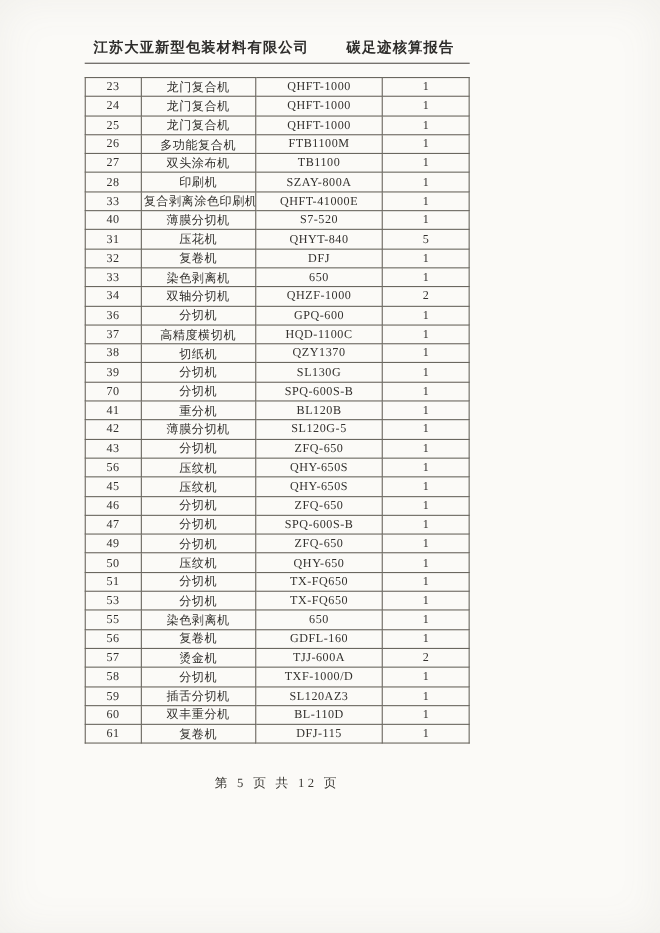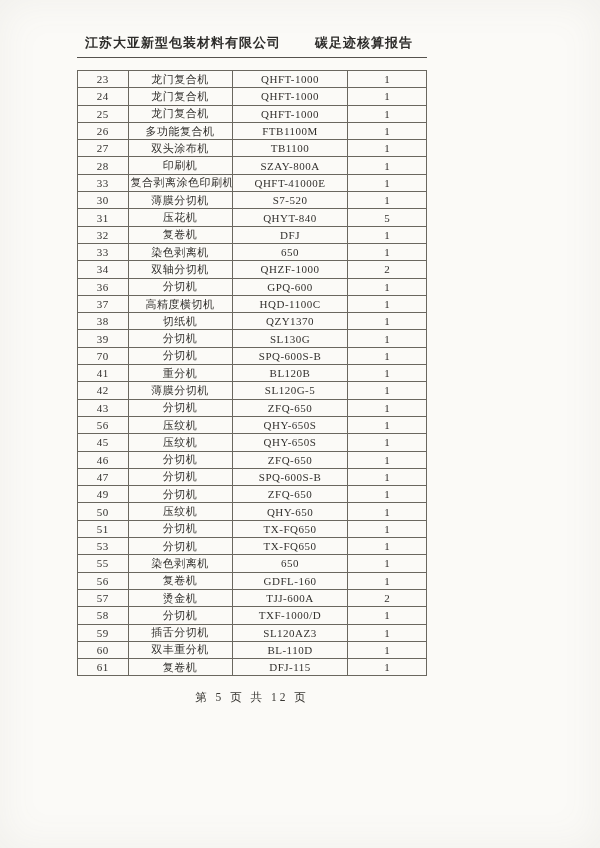--- a/index.html
+++ b/index.html
@@ -49,21 +49,21 @@
     padding: 0 2px;
     letter-spacing: 0.5px;
     overflow: hidden;
     white-space: nowrap;
   }
   col.c-num   { width: 14.5%; }
   col.c-name  { width: 29.8%; }
   col.c-model { width: 33.2%; }
   col.c-qty   { width: 22.5%; }
   .footer {
-    margin-top: 14px;
+    margin-top: 28px;
     text-align: center;
     font-size: 11.5px;
     color: #3a3834;
     letter-spacing: 3px;
   }
 </style>
 </head>
 <body>
 
 <div class="page">
@@ -119,21 +119,21 @@
               <td>SZAY-800A</td>
               <td>1</td>
             </tr>
             <tr>
               <td>33</td>
               <td>复合剥离涂色印刷机</td>
               <td>QHFT-41000E</td>
               <td>1</td>
             </tr>
             <tr>
-              <td>30</td>
+              <td>40</td>
               <td>薄膜分切机</td>
               <td>S7-520</td>
               <td>1</td>
             </tr>
             <tr>
               <td>31</td>
               <td>压花机</td>
               <td>QHYT-840</td>
               <td>5</td>
             </tr>

